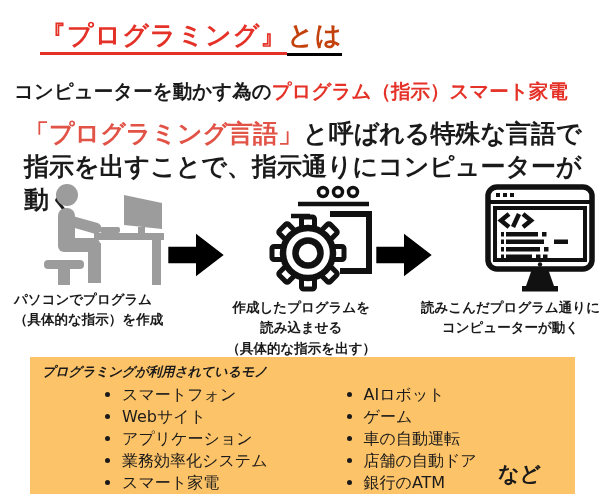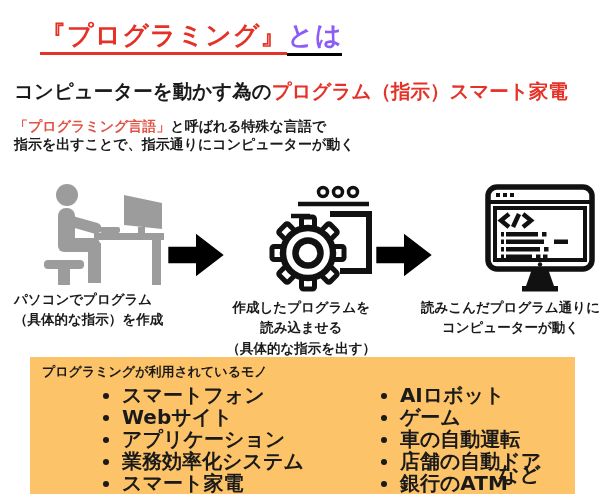--- a/index.html
+++ b/index.html
@@ -10,47 +10,47 @@
     --ink:#1a1a1a;
   }
   *{margin:0;padding:0;box-sizing:border-box;}
   html,body{background:#fff;}
   body{font-family:"DejaVu Sans","Liberation Sans",sans-serif;color:var(--ink);}
   .page{position:relative;width:600px;height:503px;background:#fff;overflow:hidden;}
 
   
   .title{position:absolute;left:40px;top:18px;font-size:26px;font-weight:800;letter-spacing:1px;white-space:nowrap;}
   .title .hl{color:var(--red);border-bottom:3px solid var(--red);padding-bottom:2px;}
-  .title .rest{color:#8b5cf6;border-bottom:3px solid #000;padding-bottom:3px;text-align:center;}
+  .title .rest{color:#c2410c;border-bottom:3px solid #000;padding-bottom:3px;text-align:center;}
 
   
   .intro{position:absolute;left:14px;top:78px;font-size:19.5px;font-weight:700;white-space:nowrap;}
   .intro .red{color:var(--red);}
 
   
-  .explain{position:absolute;left:14px;top:117px;font-size:14px;font-weight:700;line-height:1.32;}
+  .explain{position:absolute;left:24px;top:117px;font-size:25px;font-weight:700;line-height:1.32;}
   .explain .hl{color:var(--orange-red);}
 
   
   .steps{position:absolute;left:0;top:183px;width:600px;display:flex;align-items:flex-start;}
   .step{display:flex;flex-direction:column;align-items:flex-end;}
   .step1{width:168px;}
   .step2{width:152px;}
   .step3{width:168px;}
   .arrow-cell{width:56px;padding-top:48px;display:flex;justify-content:center;}
   .icon-box{height:112px;display:flex;align-items:flex-start;justify-content:center;}
   .step1 .icon-box{height:104px;}
   .caption{font-size:13.5px;font-weight:700;line-height:1.5;margin-top:2px;text-align:center;white-space:nowrap;}
   .step1 .caption{text-align:left;align-self:flex-start;padding-left:14px;}
 
   
   .usage-box{position:absolute;left:30px;top:357px;width:545px;height:137px;background:var(--box-bg);padding:6px 12px;}
-  .usage-header{font-size:13px;font-weight:700;}
+  .usage-header{font-size:13px;font-weight:700;font-style:italic;}
   .usage-cols{display:flex;margin-top:3px;}
-  .usage-col{list-style:disc;font-size:20px;font-weight:700;line-height:22px;}
+  .usage-col{list-style:disc;font-size:16px;font-weight:400;line-height:22px;}
   .usage-col.left{margin-left:80px;}
   .usage-col.right{margin-left:96px;}
   .usage-suffix{position:absolute;left:468px;top:103px;font-size:21px;font-weight:700;}
 
   svg{display:block;}
 </style>
 </head>
 <body>
 
 <div class="page">

